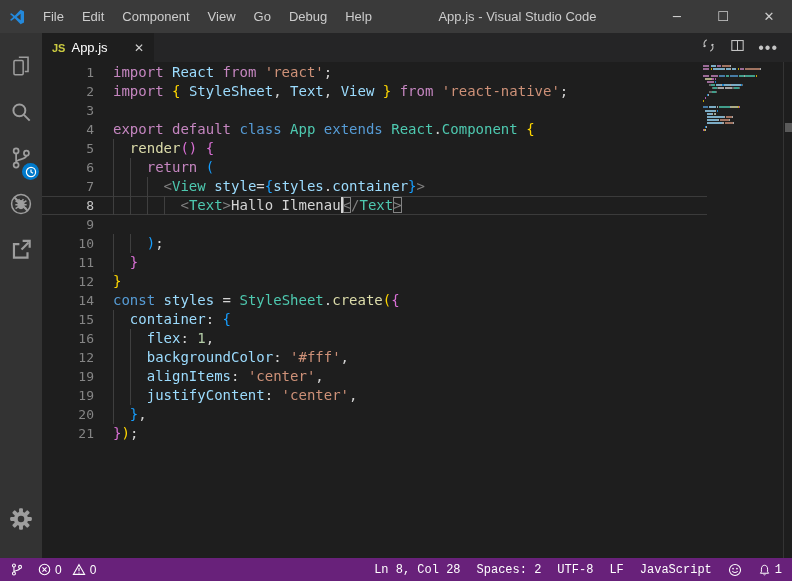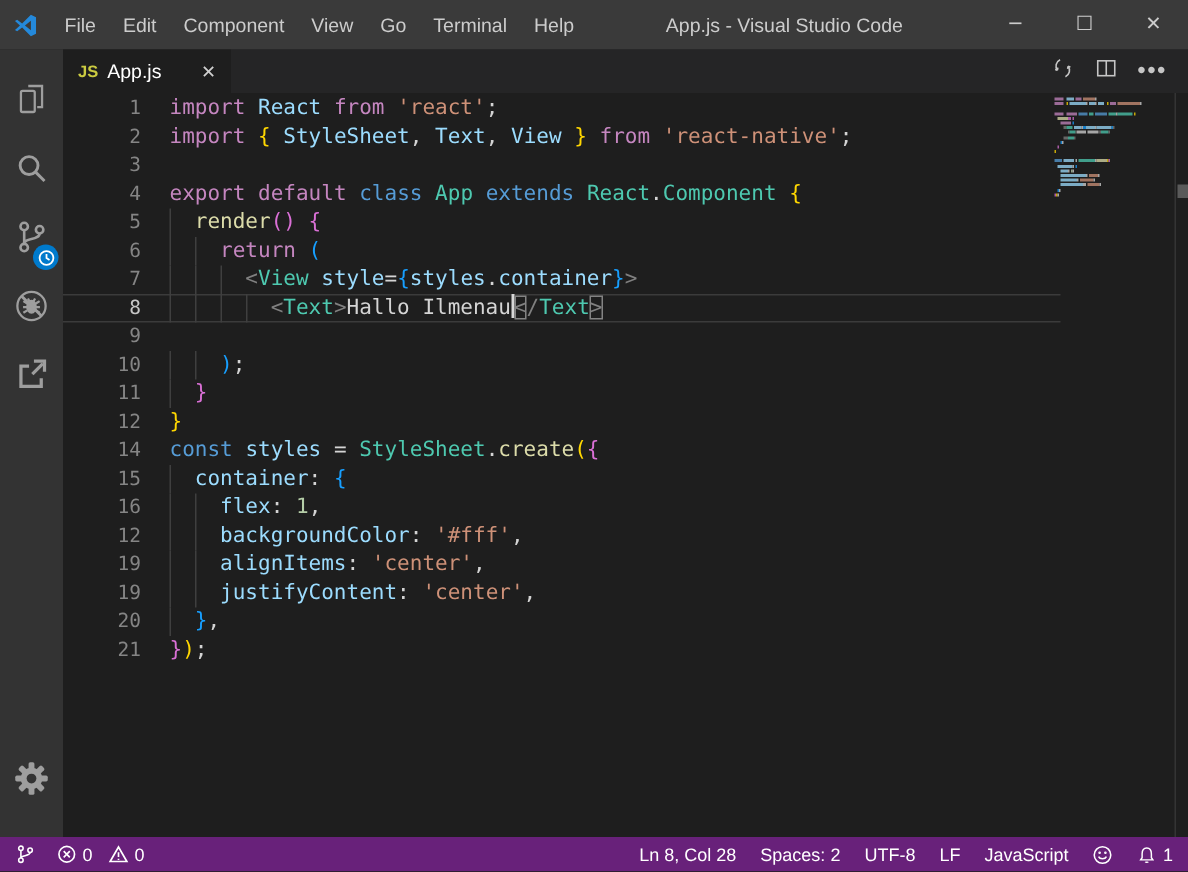--- a/index.html
+++ b/index.html
@@ -60,42 +60,42 @@
   .minimap { position:absolute; left:661px; top:3px; width:66px; }
   .mrow { position:relative; height:2px; margin-bottom:1.2px; }
   .mseg { position:absolute; top:0; height:2px; opacity:.75; }
   .overview-divider { position:absolute; left:741px; top:0; bottom:0; width:1px; background:#343434; }
   .overview-marker { position:absolute; left:743px; top:61px; width:7px; height:9px; background:#5a5a5a; }
 
   
   .statusbar { height:23px; background:#68217a; color:#ffffff; display:flex; align-items:center;
                font-size:12px; padding:0 10px; flex:none; }
   .sb-left { display:flex; align-items:center; gap:14px; }
-  .sb-right { margin-left:auto; display:flex; align-items:center; gap:16px; }
+  .sb-right { margin-left:auto; display:flex; align-items:center; gap:16px;font-family:Liberation Mono, monospace; }
   .sb-item { display:flex; align-items:center; gap:4px; white-space:nowrap; }
   .statusbar svg { stroke:#ffffff; fill:none; stroke-width:1.2; }
 </style>
 </head>
 <body>
 
 <div class="window">
 
   <div class="titlebar">
     <div class="logo">
       <svg width="18" height="18" viewBox="0 0 20 20">
         <path d="M14 2 L7.5 8.6 L3.8 5.8 L2.2 6.7 L5.9 10 L2.2 13.3 L3.8 14.2 L7.5 11.4 L14 18 L17.8 16.2 V3.8 Z M14 6.5 V13.5 L9.6 10 Z" fill="#2489db"></path>
       </svg>
     </div>
     <div class="menubar">
       <span class="menu-item">File</span>
       <span class="menu-item">Edit</span>
       <span class="menu-item">Component</span>
       <span class="menu-item">View</span>
       <span class="menu-item">Go</span>
-      <span class="menu-item">Terminal</span>
+      <span class="menu-item">Debug</span>
       <span class="menu-item">Help</span>
     </div>
     <div class="window-title">App.js - Visual Studio Code</div>
     <div class="win-controls">
       <div class="win-btn">─</div>
       <div class="win-btn">☐</div>
       <div class="win-btn">✕</div>
     </div>
   </div>
 

